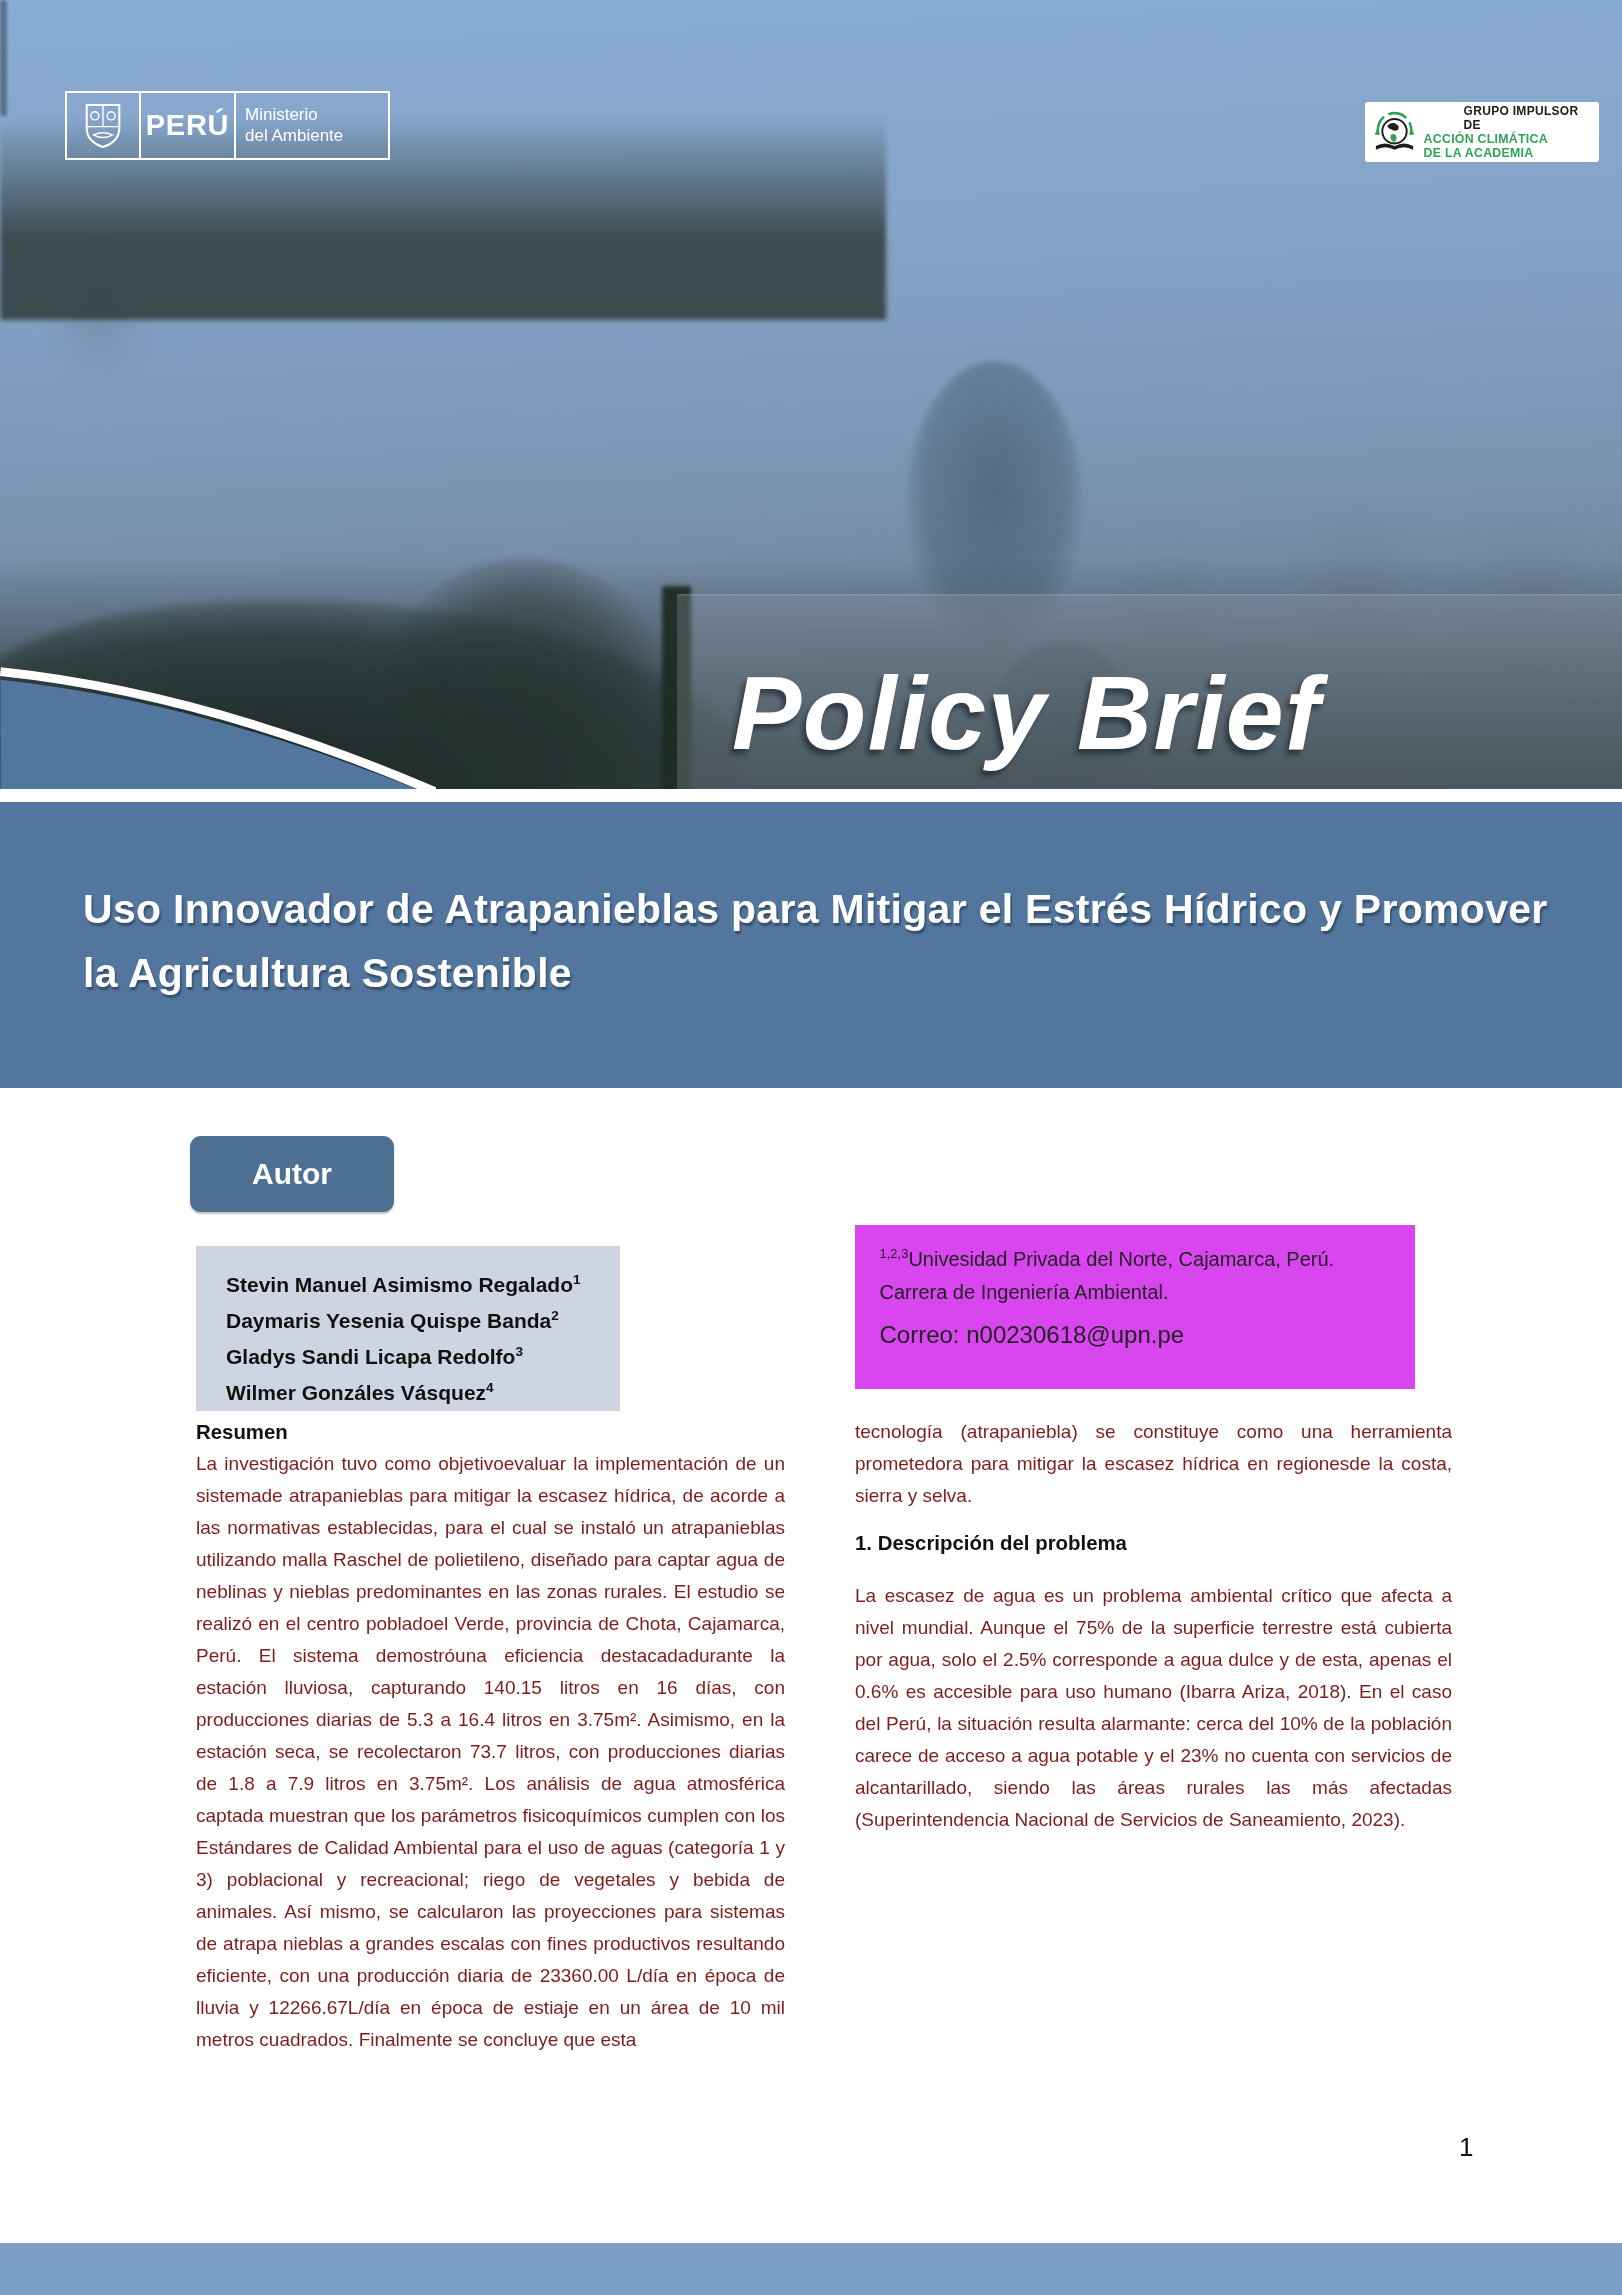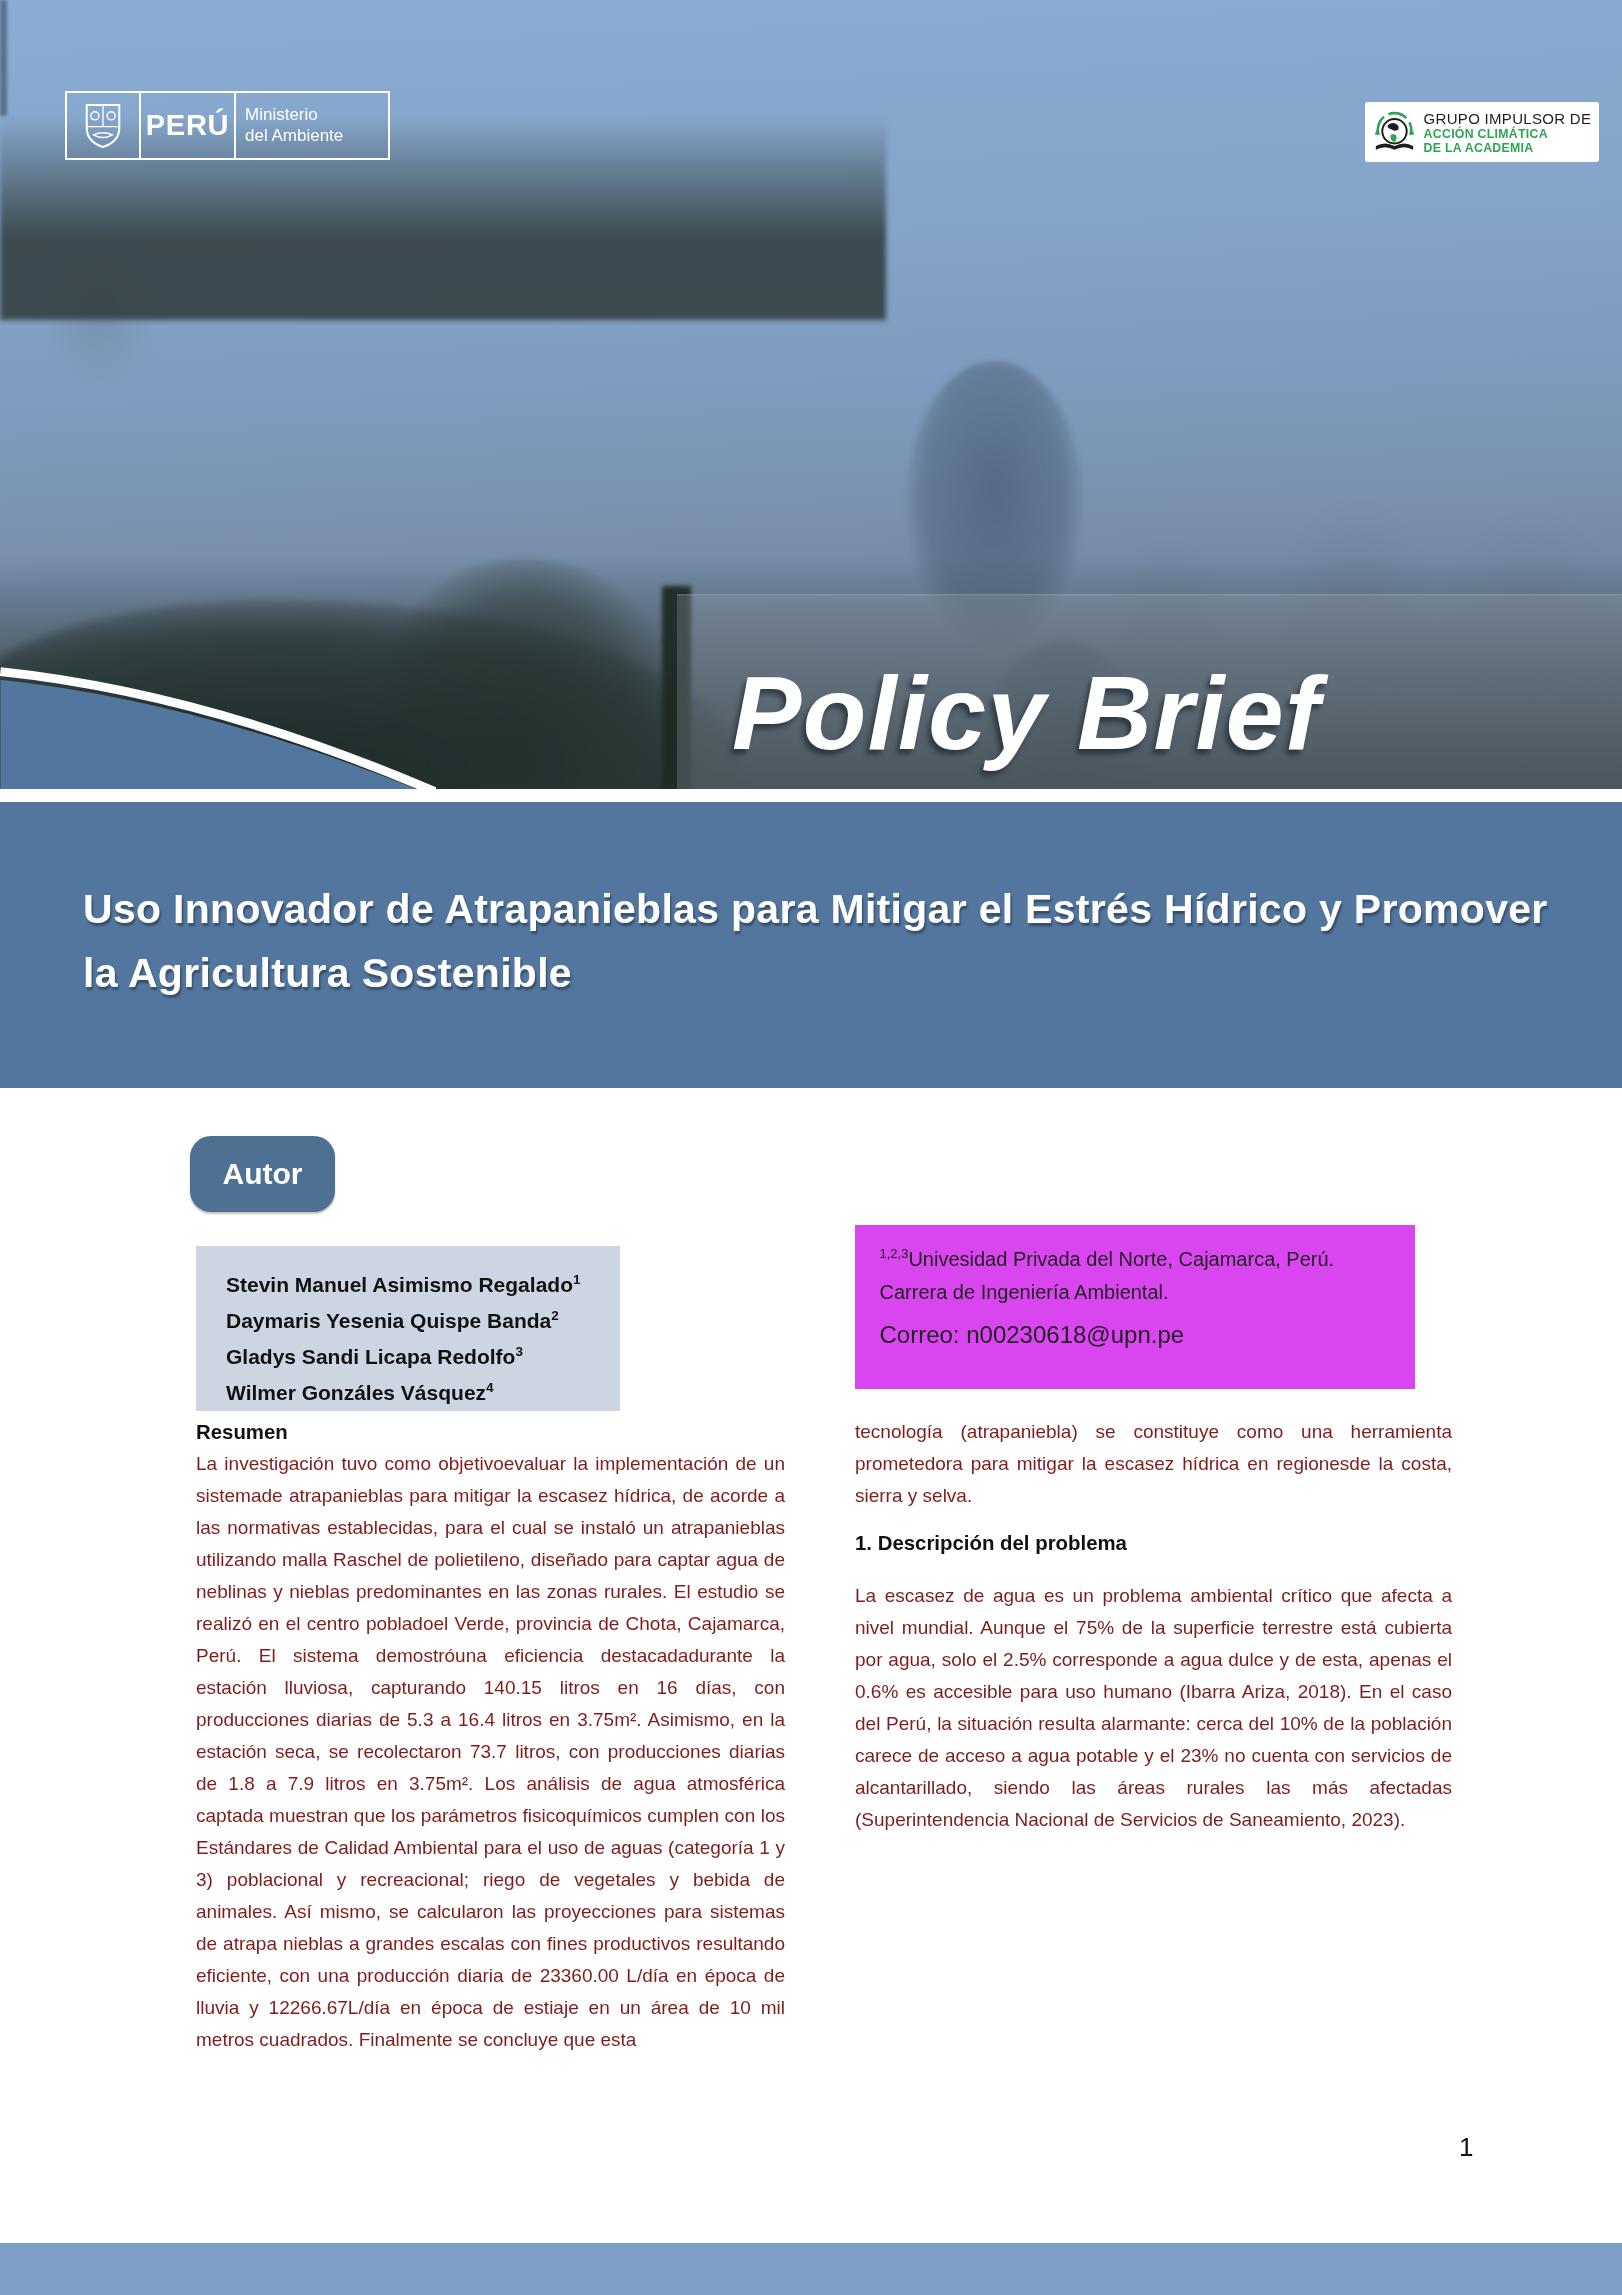--- a/index.html
+++ b/index.html
@@ -81,38 +81,38 @@
     font-size:29px; font-weight:bold; letter-spacing:0.7px; border-right:2.7px solid #ffffff; }
   .minam-ministry { flex:1; display:flex; flex-direction:column; justify-content:center;
     padding-left:9px; font-size:17px; line-height:20.4px; }
 
   .giaa-logo {
     position:absolute; left:1365px; top:102px; width:234px; height:60px;
     background:#ffffff; border-radius:2.7px; display:flex; align-items:center; padding:4.1px 6.8px;
   }
   .giaa-icon { width:45px; height:45px; flex:0 0 45px; margin-right:6.8px; }
   .giaa-text { display:flex; flex-direction:column; justify-content:center; }
-  .giaa-l1 { font-size:15px; font-weight:normal; color:#1d1d1b; letter-spacing:0.3px; }
+  .giaa-l1 { font-size:12px; font-weight:bold; color:#1d1d1b; letter-spacing:0.3px;margin-left:40px; }
   .giaa-l2, .giaa-l3 { font-size:12.3px; font-weight:bold; color:#2fa356; letter-spacing:0.3px; }
 
   
   .title-band {
     position:absolute; left:0; top:802px; width:1623px; height:286px;
     background:#53769e;
   }
   .doc-title {
     position:absolute; left:83px; top:75px; width:1472px;
     font-size:41px; font-weight:bold; color:#ffffff; line-height:64px;
     letter-spacing:0.3px; text-shadow:1.4px 2.7px 2px rgba(20,30,45,.45);
   }
 
   
   .autor-btn {
-    position:absolute; left:190px; top:1136px; width:145px; height:76px;
-    background:#4d7093; border:none; border-radius:21px;
+    position:absolute; left:190px; top:1136px; width:204px; height:76px;
+    background:#4d7093; border:none; border-radius:11px;
     color:#ffffff; font-size:30px; font-weight:bold;
     font-family:"Liberation Sans", sans-serif; cursor:pointer;
     box-shadow:0 1.4px 2px rgba(0,0,0,.25);
   }
   .authors-box {
     position:absolute; left:196px; top:1246px; width:424px; height:165px;
     background:#cdd5e3; padding:17.7px 13.6px 0 30px;
   }
   .author-line { font-size:21px; font-weight:bold; color:#111; line-height:31px; }
   .author-line sup { font-size:13.6px; }

